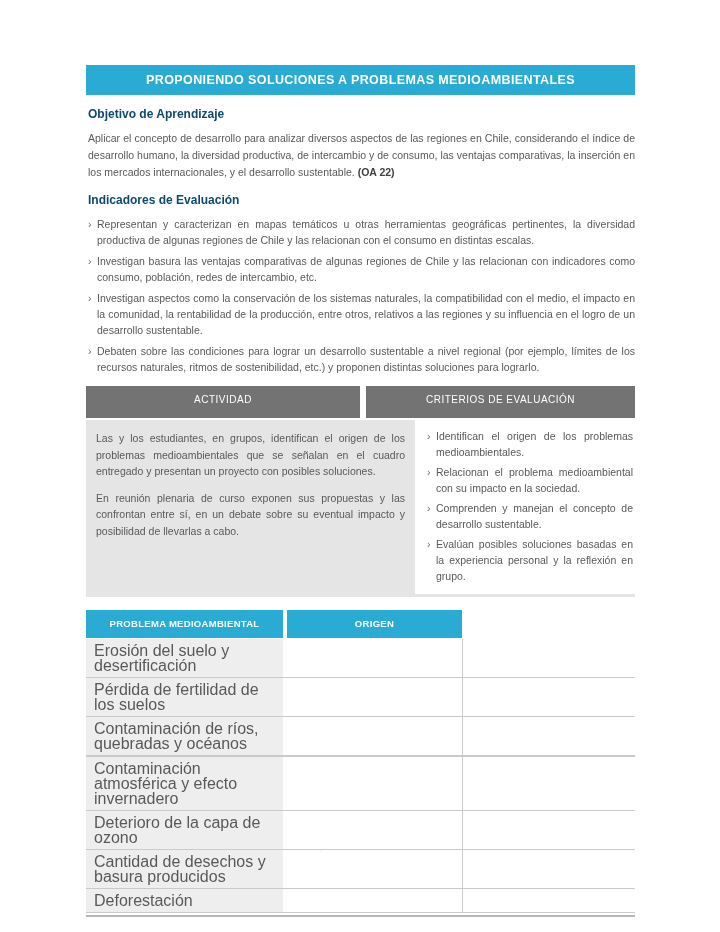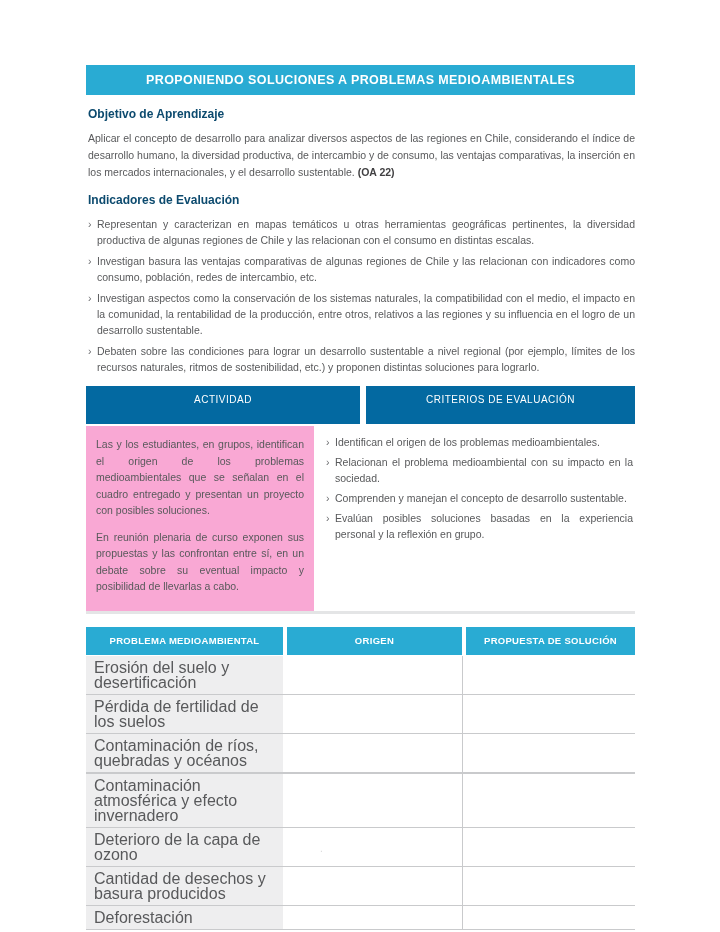--- a/index.html
+++ b/index.html
@@ -33,28 +33,28 @@
   
   .bullets { margin:4px 0 0 2px; }
   .bullet-item { display:flex; color:#58595B; font-size:10.5px; line-height:16px; margin-bottom:5px; }
   .bullet-item .marker { flex:none; width:9px; color:#6D6E71; }
   .bullet-item .text { flex:1; text-align:justify; }
 
   
   .activity-table { margin-top:11px; border-bottom:3px solid #E4E5E6; }
   .at-headers { display:flex; gap:6px; margin-bottom:2px; }
   .at-header {
-    background:#0369a1; color:#ffffff; font-size:10px; letter-spacing:.5px;
-    height:38px; line-height:28px; text-align:center;
+    background:#737373; color:#ffffff; font-size:10px; letter-spacing:.5px;
+    height:32px; line-height:28px; text-align:center;
   }
   .at-header.left { width:274px; flex:none; }
   .at-header.right { flex:1; }
   .at-body { display:flex; gap:6px; min-height:120px; }
   .at-cell-left {
-    width:228px; flex:none; background:#f9a8d4; box-sizing:border-box;
+    width:329px; flex:none; background:#e5e5e5; box-sizing:border-box;
     padding:10px 10px 6px 10px;
   }
   .at-cell-left p {
     color:#58595B; font-size:10.5px; line-height:16.5px;
     text-align:justify; margin:0 0 10px 0;
   }
   .at-cell-right { flex:1; box-sizing:border-box; padding:8px 2px 6px 6px; background:#ffffff; }
   .at-cell-right .bullet-item { line-height:16px; margin-bottom:4px; }
 
   
@@ -144,21 +144,20 @@
             <span class="text">Evalúan posibles soluciones basadas en la experiencia personal y la reflexión en grupo.</span>
           </div>
         </div>
       </div>
     </div>
 
     <div class="problems-table">
       <div class="pt-headers">
         <div class="pt-header c1">PROBLEMA MEDIOAMBIENTAL</div>
         <div class="pt-header c2">ORIGEN</div>
-        <div class="pt-header c3">PROPUESTA DE SOLUCIÓN</div>
       </div>
 
       <div class="pt-row">
         <div class="pt-cell problema">Erosión del suelo y desertificación</div>
         <div class="pt-cell origen"></div>
         <div class="pt-cell propuesta"></div>
       </div>
       <div class="pt-row">
         <div class="pt-cell problema">Pérdida de fertilidad de los suelos</div>
         <div class="pt-cell origen"></div>

